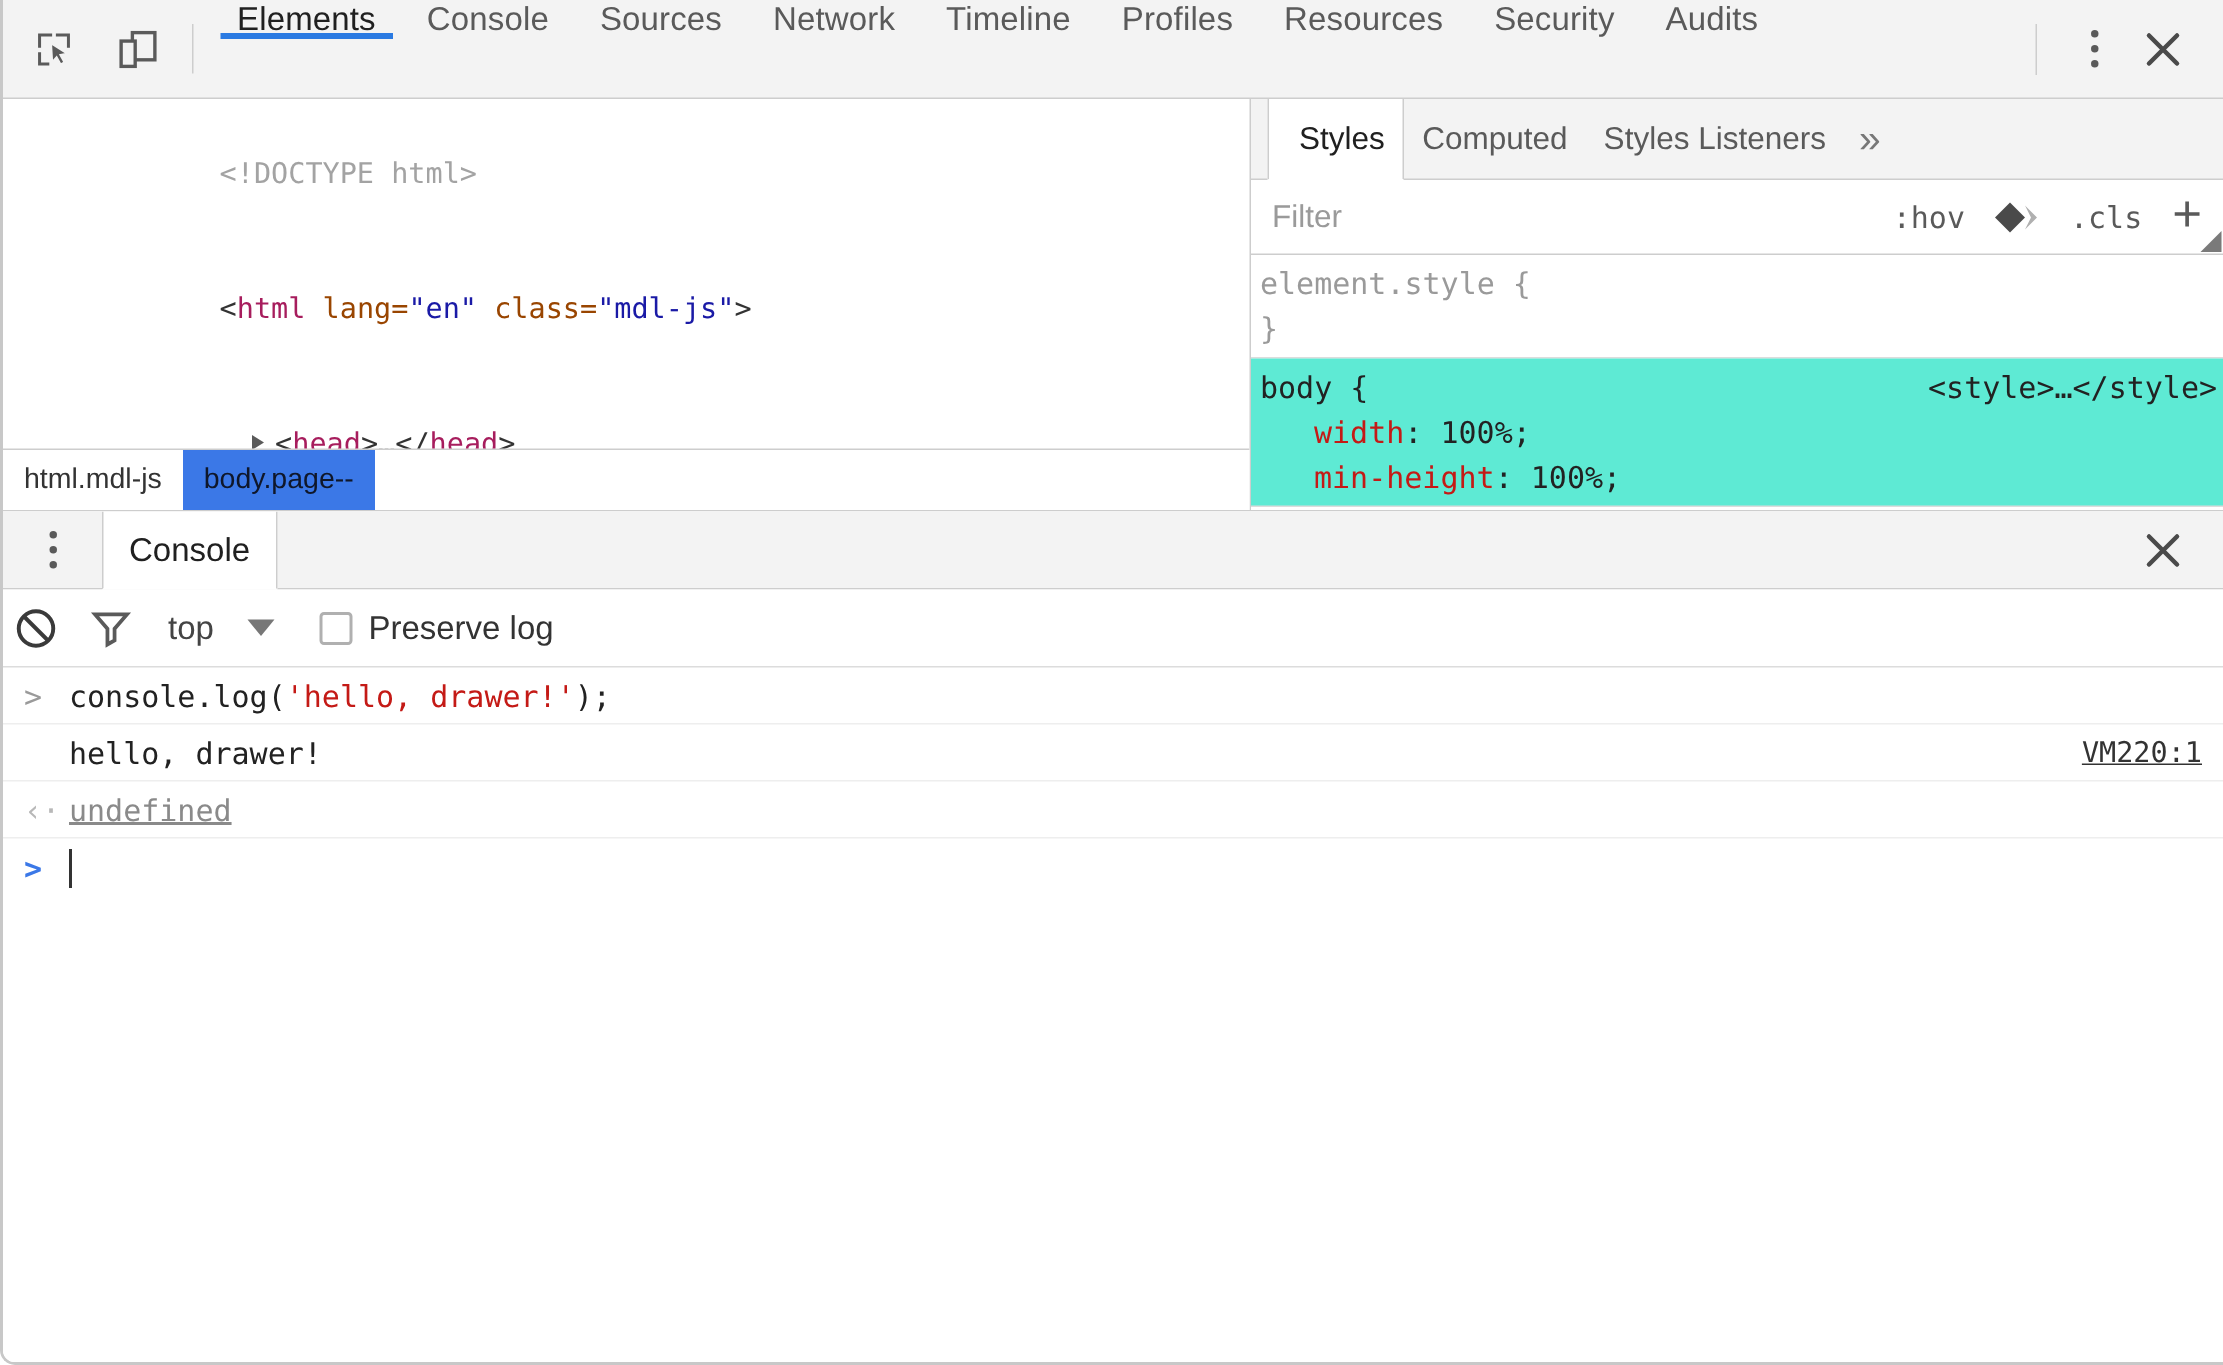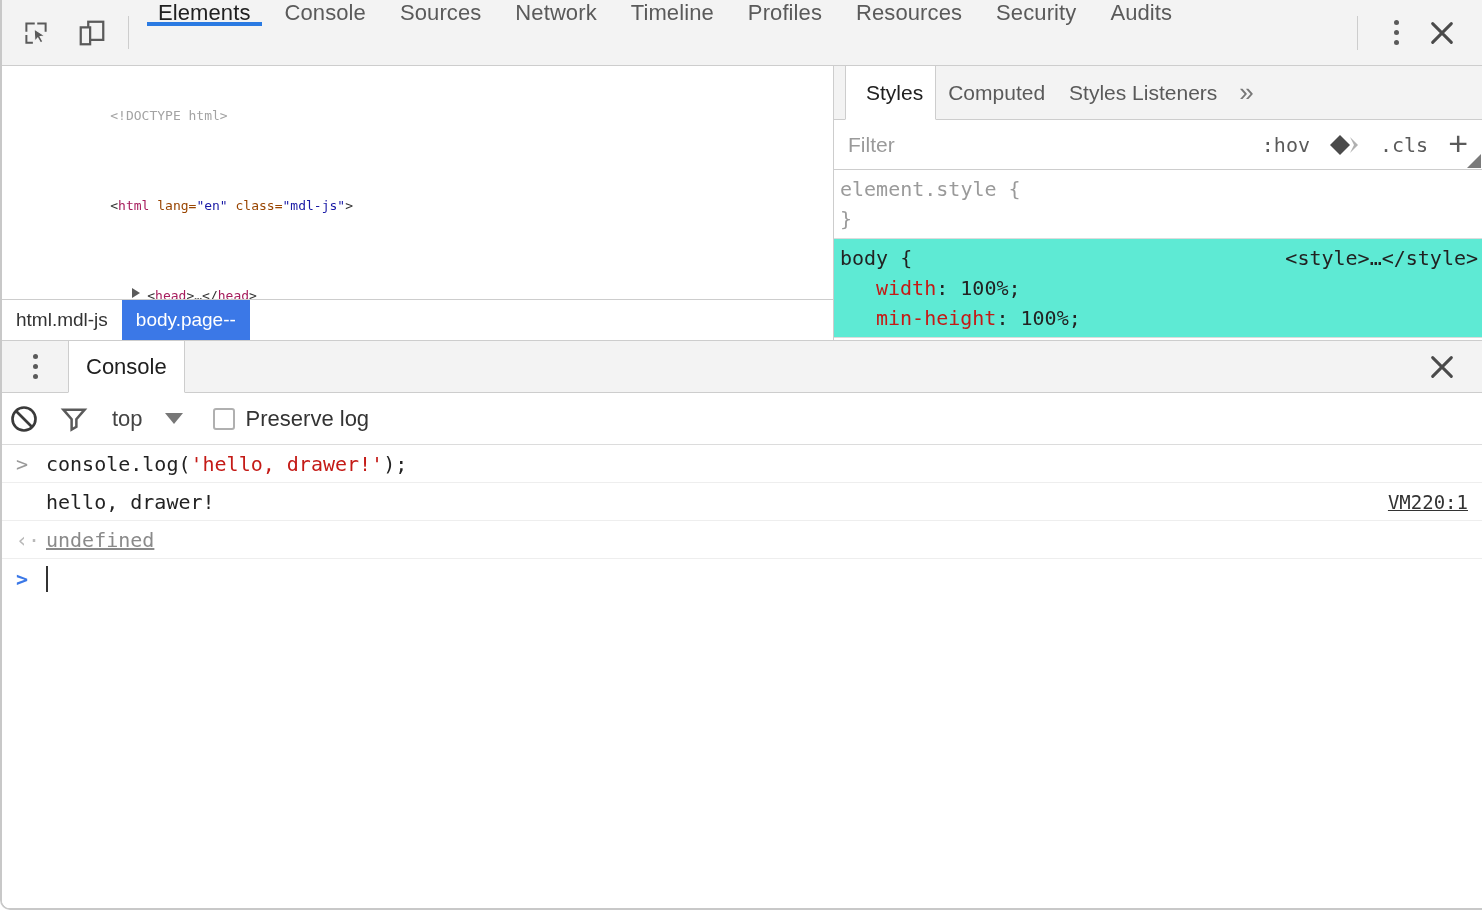--- a/index.html
+++ b/index.html
@@ -144,21 +144,21 @@
     flex-direction: column;
     background: #fff;
     border-right: 1px solid #cdcdcd;
     box-sizing: border-box;
     position: relative;
   }
   .dom-tree {
     flex: 1;
     overflow: hidden;
     font-family: "DejaVu Sans Mono", monospace;
-    font-size: 13px;
+    font-size: 19px;
     line-height: 30px;
     padding-top: 5px;
     position: relative;
   }
   .dom-line {
     padding-left: 30px;
     white-space: pre-wrap;
     position: relative;
   }
   .dom-line.indent1 { padding-left: 52px; }
@@ -190,21 +190,21 @@
   .crumb {
     display: flex;
     align-items: center;
     padding: 0 14px;
     color: #333;
     cursor: pointer;
     white-space: nowrap;
   }
   .crumb.active {
     background: #3b78e7;
-    color: #ffffff;
+    color: #0f172a;
   }
 
   
   .styles-pane {
     flex: 1;
     display: flex;
     flex-direction: column;
     background: #fff;
     overflow: hidden;
     box-sizing: border-box;

